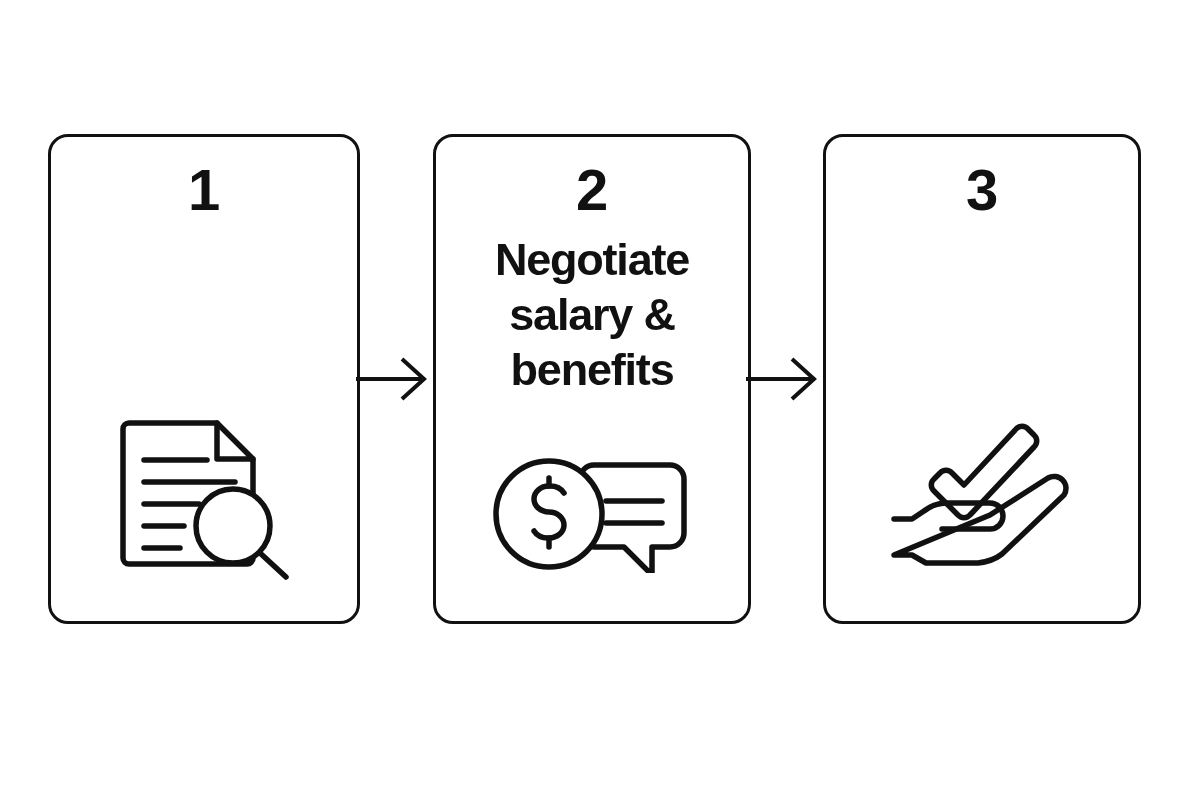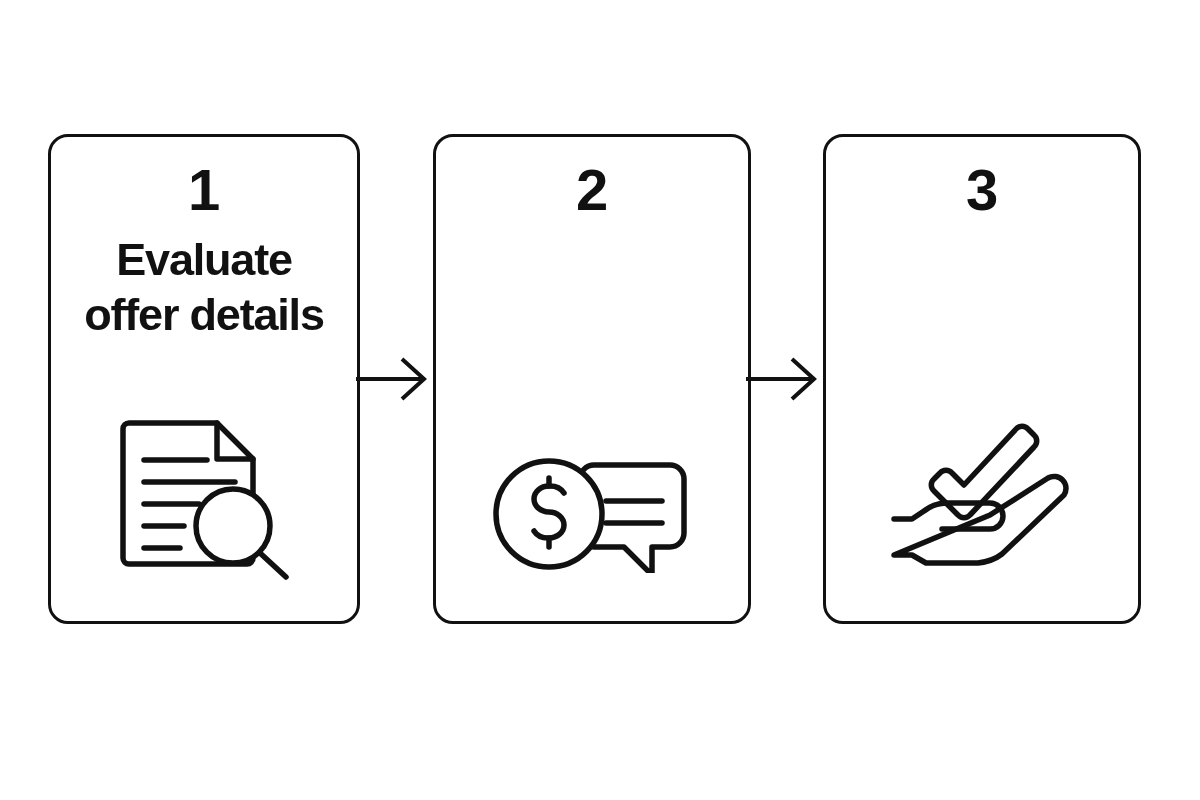--- a/index.html
+++ b/index.html
@@ -87,22 +87,20 @@
   #arrow-2 { left: 746px; }
 </style>
 </head>
 <body>
 
 <div id="stage">
 
   <div class="card" id="card-1">
     <div class="card-text">
       <div class="step-number">1</div>
-      <div class="step-label">Evaluate
-offer details</div>
     </div>
     <div class="card-icon">
       <svg width="182" height="168" viewBox="0 0 182 168" fill="none" stroke="#111111" stroke-width="5.5" stroke-linecap="round" stroke-linejoin="round">
 
         <path d="M10 16 A6 6 0 0 1 16 10 L104 10 L140 46 L140 145 A6 6 0 0 1 134 151 L16 151 A6 6 0 0 1 10 145 Z"></path>
         <path d="M104 10 L104 46 L140 46"></path>
 
         <line x1="31" y1="47" x2="94" y2="47"></line>
         <line x1="31" y1="69" x2="122" y2="69"></line>
         <line x1="31" y1="91" x2="86" y2="91"></line>
@@ -118,20 +116,23 @@
   <div class="arrow" id="arrow-1">
     <svg width="80" height="44" viewBox="0 0 80 44" fill="none" stroke="#111111" stroke-width="4" stroke-linecap="butt" stroke-linejoin="miter">
       <line x1="0" y1="22" x2="66" y2="22"></line>
       <polyline points="46,2 68,22 46,42"></polyline>
     </svg>
   </div>
 
   <div class="card" id="card-2">
     <div class="card-text">
       <div class="step-number">2</div>
+      <div class="step-label">Negotiate
+salary &amp;
+benefits</div>
     </div>
     <div class="card-icon">
       <svg width="200" height="116" viewBox="0 0 200 116" fill="none" stroke="#111111" stroke-width="5.5" stroke-linecap="round" stroke-linejoin="round">
 
         <path d="M88 8 A14 14 0 0 1 102 -6 L178 -6 A14 14 0 0 1 192 8 L192 62 A14 14 0 0 1 178 76 L160 76 L160 104 L132 76 L102 76 A14 14 0 0 1 88 62 Z" fill="#ffffff" transform="translate(0,14)"></path>
         <line x1="114" y1="44" x2="170" y2="44"></line>
         <line x1="114" y1="66" x2="170" y2="66"></line>
 
         <circle cx="57" cy="57" r="53" fill="#ffffff"></circle>
 

